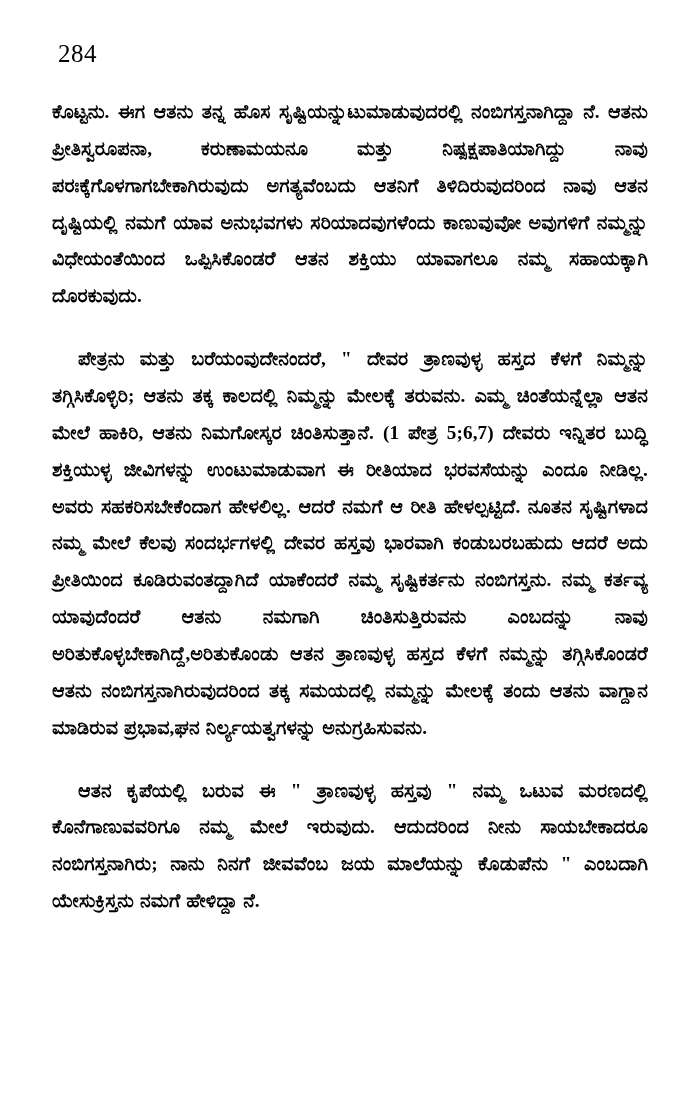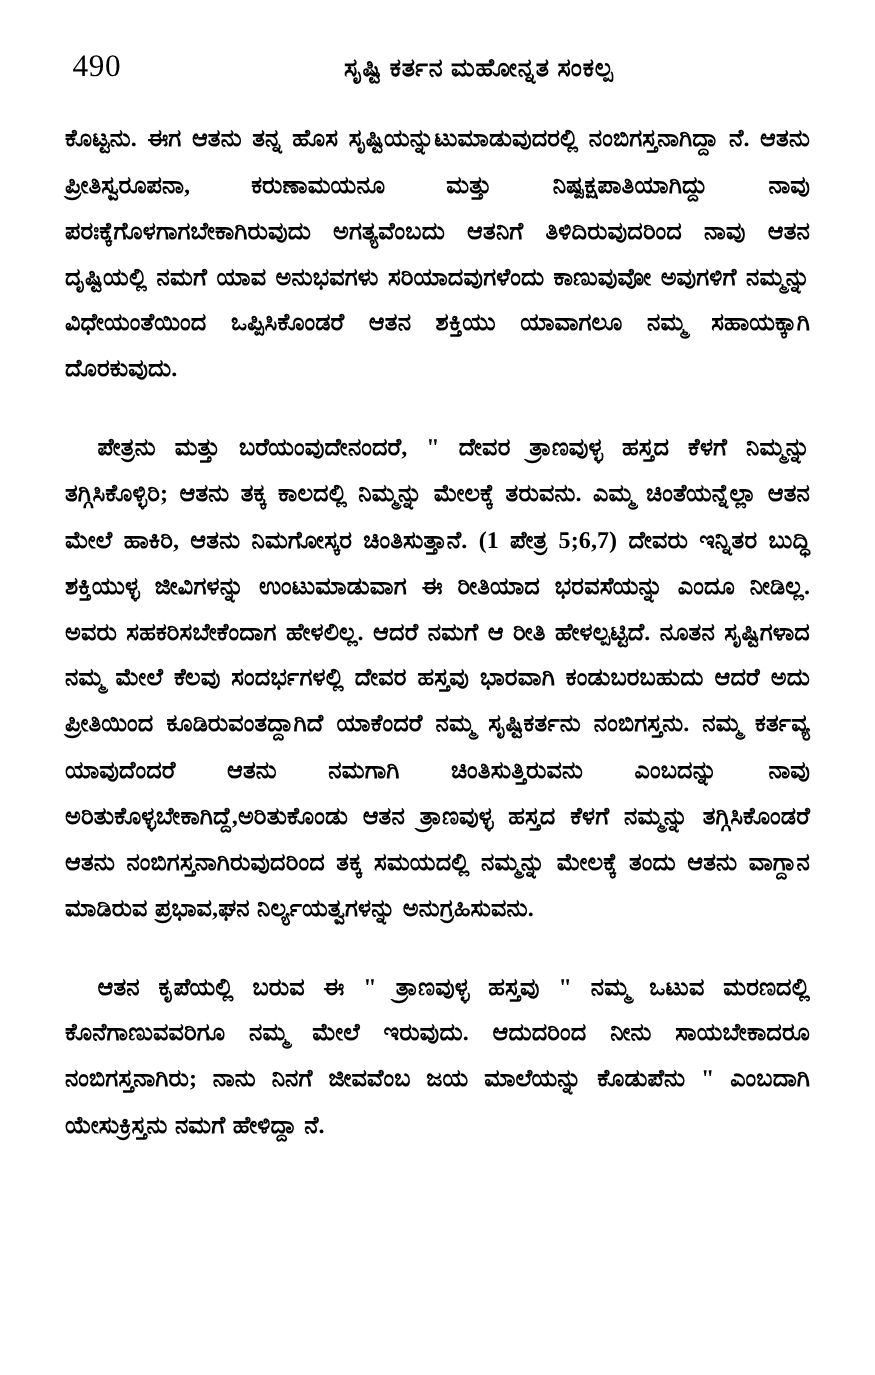--- a/index.html
+++ b/index.html
@@ -67,22 +67,21 @@
   .para.p1 {
     text-indent: 0;
   }
 </style>
 </head>
 <body>
 
 <div class="page">
 
   <div class="header">
-    <div class="page-number">490</div>
-    <div class="running-head">ಸೃಷ್ಟಿ ಕರ್ತನ ಮಹೋನ್ನತ ಸಂಕಲ್ಪ</div>
+    <div class="page-number">284</div>
   </div>
 
   <div class="body-text">
     <p class="para p1">ಕೊಟ್ಟನು. ಈಗ ಆತನು ತನ್ನ ಹೊಸ ಸೃಷ್ಟಿಯನ್ನುಟುಮಾಡುವುದರಲ್ಲಿ ನಂಬಿಗಸ್ತನಾಗಿದ್ದಾ ನೆ. ಆತನು ಪ್ರೀತಿಸ್ವರೂಪನಾ, ಕರುಣಾಮಯನೂ ಮತ್ತು ನಿಷ್ಪಕ್ಷಪಾತಿಯಾಗಿದ್ದು ನಾವು ಪರಃಕ್ಕೆಗೊಳಗಾಗಬೇಕಾಗಿರುವುದು ಅಗತ್ಯವೆಂಬದು ಆತನಿಗೆ ತಿಳಿದಿರುವುದರಿಂದ ನಾವು ಆತನ ದೃಷ್ಟಿಯಲ್ಲಿ ನಮಗೆ ಯಾವ ಅನುಭವಗಳು ಸರಿಯಾದವುಗಳೆಂದು ಕಾಣುವುವೋ ಅವುಗಳಿಗೆ ನಮ್ಮನ್ನು ವಿಧೇಯಂತೆಯಿಂದ ಒಪ್ಪಿಸಿಕೊಂಡರೆ ಆತನ ಶಕ್ತಿಯು ಯಾವಾಗಲೂ ನಮ್ಮ ಸಹಾಯಕ್ಕಾಗಿ ದೊರಕುವುದು.</p>
     <p class="para">ಪೇತ್ರನು ಮತ್ತು ಬರೆಯಂವುದೇನಂದರೆ, " ದೇವರ ತ್ರಾಣವುಳ್ಳ ಹಸ್ತದ ಕೆಳಗೆ ನಿಮ್ಮನ್ನು ತಗ್ಗಿಸಿಕೊಳ್ಳಿರಿ; ಆತನು ತಕ್ಕ ಕಾಲದಲ್ಲಿ ನಿಮ್ಮನ್ನು ಮೇಲಕ್ಕೆ ತರುವನು. ಎಮ್ಮ ಚಿಂತೆಯನ್ನೆಲ್ಲಾ ಆತನ ಮೇಲೆ ಹಾಕಿರಿ, ಆತನು ನಿಮಗೋಸ್ಕರ ಚಿಂತಿಸುತ್ತಾನೆ. (1 ಪೇತ್ರ 5;6,7) ದೇವರು ಇನ್ನಿತರ ಬುದ್ಧಿ ಶಕ್ತಿಯುಳ್ಳ ಜೀವಿಗಳನ್ನು ಉಂಟುಮಾಡುವಾಗ ಈ ರೀತಿಯಾದ ಭರವಸೆಯನ್ನು ಎಂದೂ ನೀಡಿಲ್ಲ. ಅವರು ಸಹಕರಿಸಬೇಕೆಂದಾಗ ಹೇಳಲಿಲ್ಲ. ಆದರೆ ನಮಗೆ ಆ ರೀತಿ ಹೇಳಲ್ಪಟ್ಟಿದೆ. ನೂತನ ಸೃಷ್ಟಿಗಳಾದ ನಮ್ಮ ಮೇಲೆ ಕೆಲವು ಸಂದರ್ಭಗಳಲ್ಲಿ ದೇವರ ಹಸ್ತವು ಭಾರವಾಗಿ ಕಂಡುಬರಬಹುದು ಆದರೆ ಅದು ಪ್ರೀತಿಯಿಂದ ಕೂಡಿರುವಂತದ್ದಾಗಿದೆ ಯಾಕೆಂದರೆ ನಮ್ಮ ಸೃಷ್ಟಿಕರ್ತನು ನಂಬಿಗಸ್ತನು. ನಮ್ಮ ಕರ್ತವ್ಯ ಯಾವುದೆಂದರೆ ಆತನು ನಮಗಾಗಿ ಚಿಂತಿಸುತ್ತಿರುವನು ಎಂಬದನ್ನು ನಾವು ಅರಿತುಕೊಳ್ಳಬೇಕಾಗಿದ್ದೆ,ಅರಿತುಕೊಂಡು ಆತನ ತ್ರಾಣವುಳ್ಳ ಹಸ್ತದ ಕೆಳಗೆ ನಮ್ಮನ್ನು ತಗ್ಗಿಸಿಕೊಂಡರೆ ಆತನು ನಂಬಿಗಸ್ತನಾಗಿರುವುದರಿಂದ ತಕ್ಕ ಸಮಯದಲ್ಲಿ ನಮ್ಮನ್ನು ಮೇಲಕ್ಕೆ ತಂದು ಆತನು ವಾಗ್ದಾನ ಮಾಡಿರುವ ಪ್ರಭಾವ,ಘನ ನಿರ್ಲ್ಯಯತ್ವಗಳನ್ನು ಅನುಗ್ರಹಿಸುವನು.</p>
     <p class="para">ಆತನ ಕೃಪೆಯಲ್ಲಿ ಬರುವ ಈ " ತ್ರಾಣವುಳ್ಳ ಹಸ್ತವು " ನಮ್ಮ ಒಟುವ ಮರಣದಲ್ಲಿ ಕೊನೆಗಾಣುವವರಿಗೂ ನಮ್ಮ ಮೇಲೆ ಇರುವುದು. ಆದುದರಿಂದ ನೀನು ಸಾಯಬೇಕಾದರೂ ನಂಬಿಗಸ್ತನಾಗಿರು; ನಾನು ನಿನಗೆ ಜೀವವೆಂಬ ಜಯ ಮಾಲೆಯನ್ನು ಕೊಡುಪೆನು " ಎಂಬದಾಗಿ ಯೇಸುಕ್ರಿಸ್ತನು ನಮಗೆ ಹೇಳಿದ್ದಾ ನೆ.</p>
   </div>
 
 </div>
 

